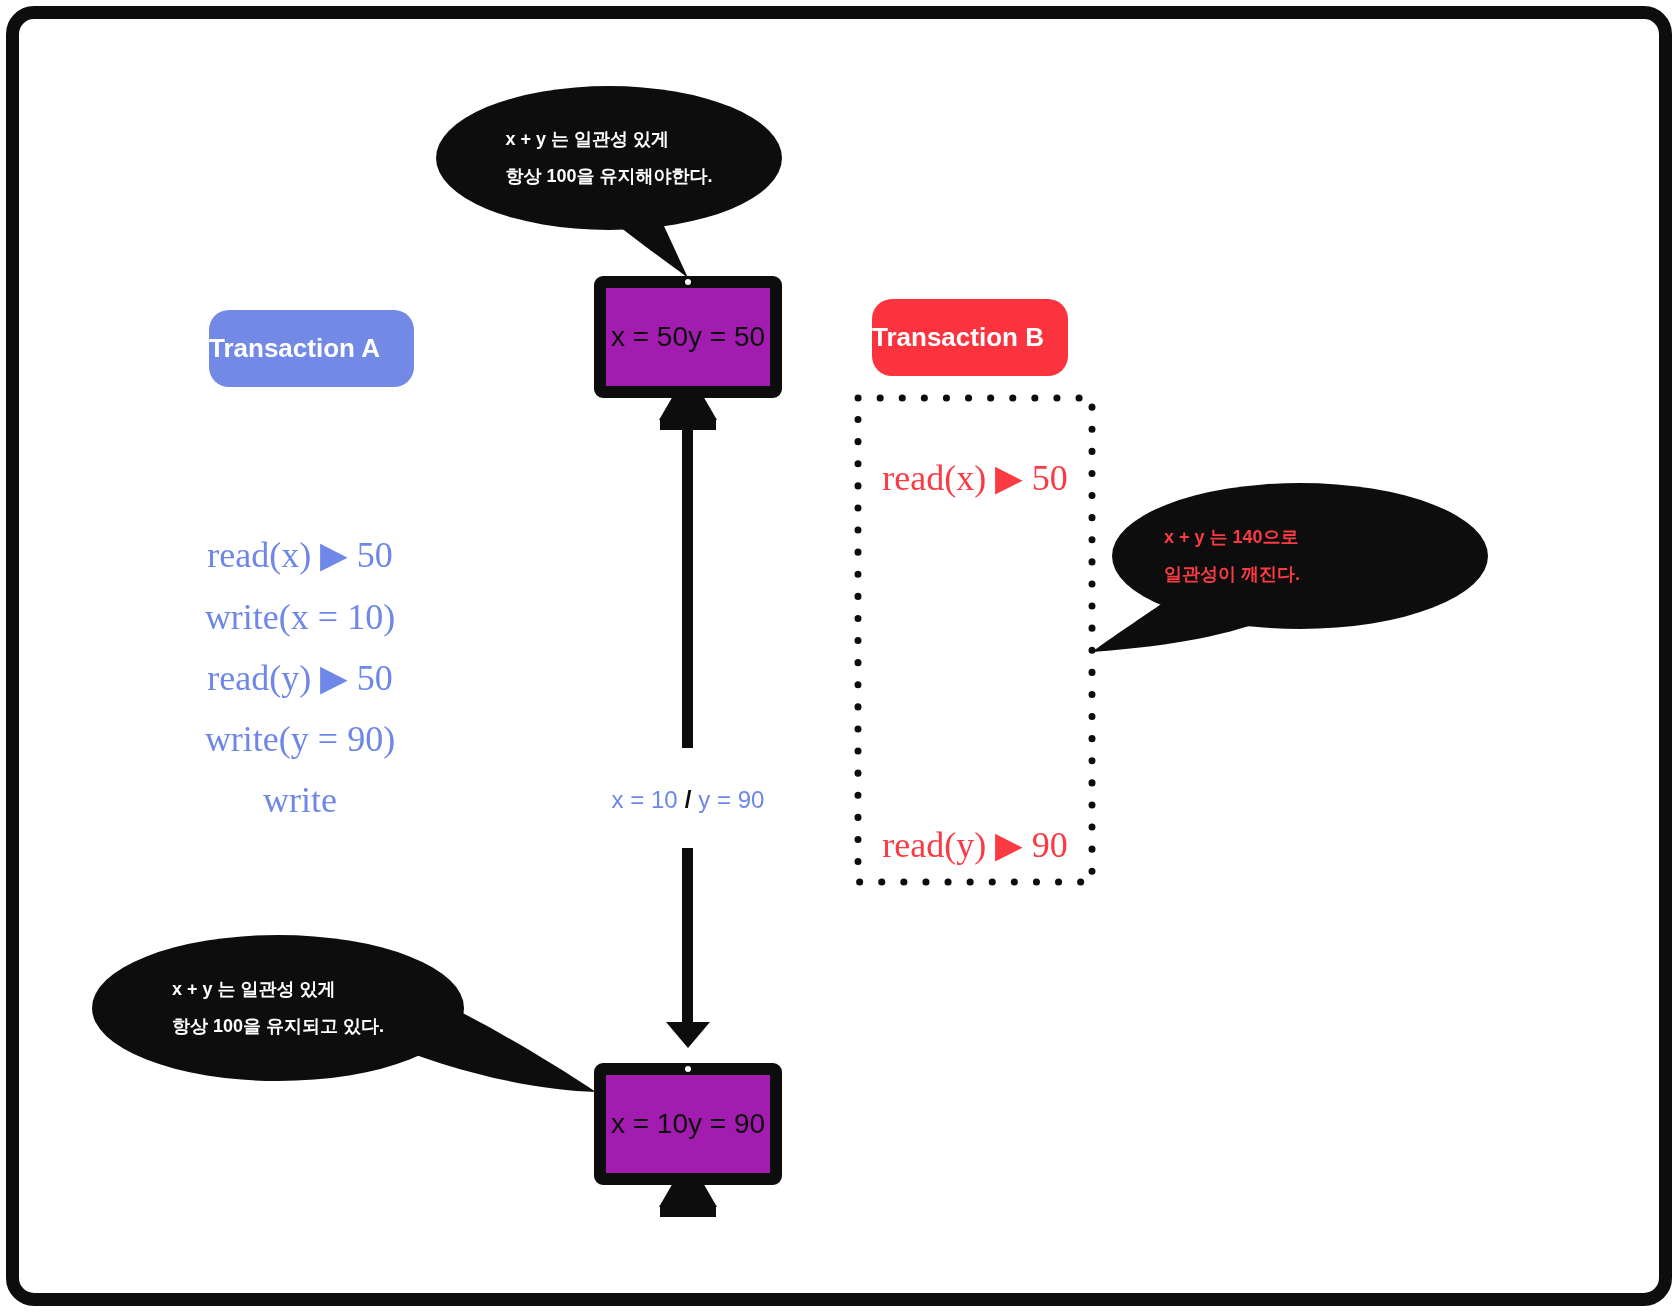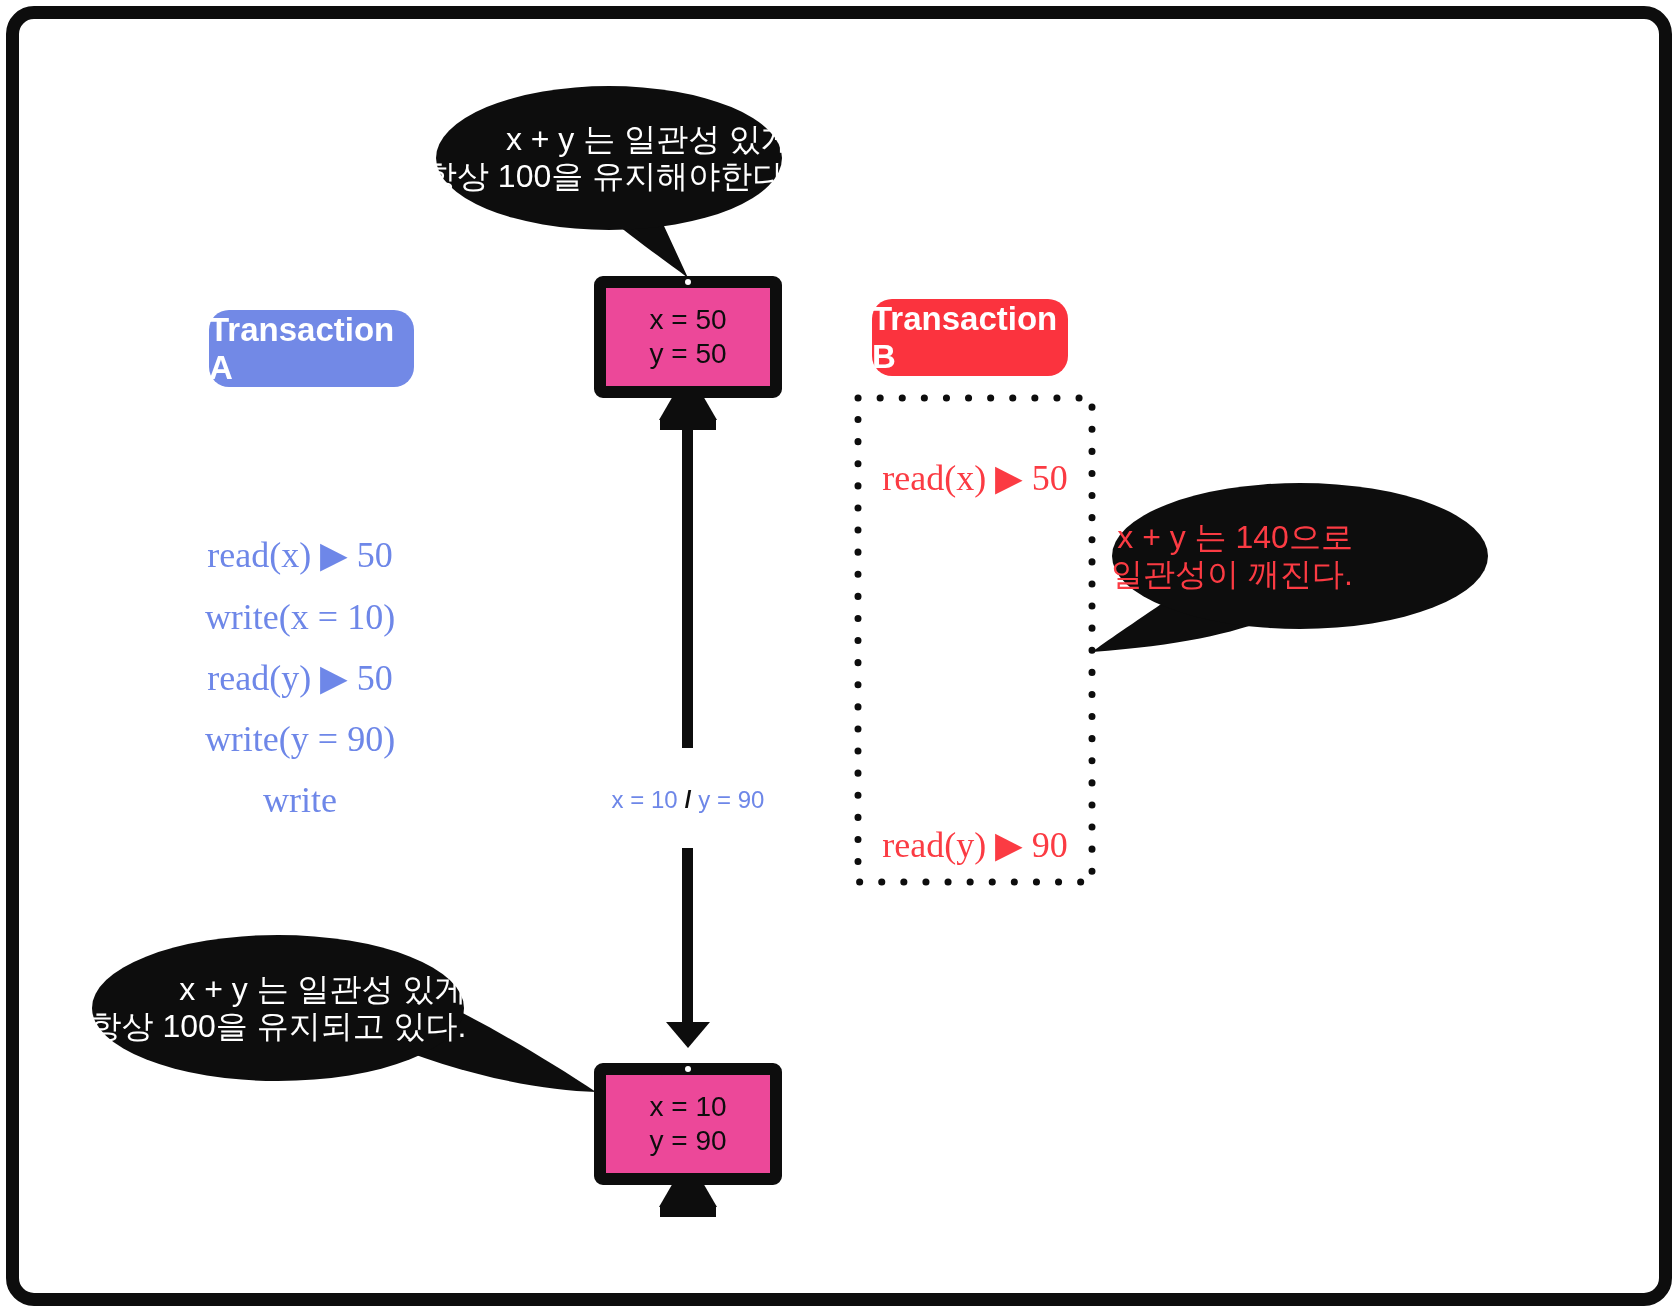--- a/index.html
+++ b/index.html
@@ -3,39 +3,39 @@
 <meta charset="utf-8">
 <style>
   html,body{margin:0;padding:0;background:#ffffff;}
   body{font-family:"Liberation Sans","DejaVu Sans",sans-serif;}
   .canvas{position:relative;width:1678px;height:1312px;background:#ffffff;overflow:hidden;}
   .frame{position:absolute;left:6px;top:6px;right:6px;bottom:6px;border:13px solid #0d0d0d;border-radius:28px;pointer-events:none;}
   .shapes{position:absolute;left:0;top:0;width:1678px;height:1312px;}
 
   
   .badge{position:absolute;display:flex;align-items:center;justify-content:flex-start;
-         color:#fff;font-weight:bold;font-size:33px;border-radius:20px;}
+         color:#fff;font-weight:bold;font-size:26px;border-radius:20px;}
   .badge-a{left:209px;top:310px;width:205px;height:77px;background:var(--blue-badge,#7289e6);}
   .badge-b{left:872px;top:299px;width:196px;height:77px;background:var(--red-badge,#fb333e);}
 
   
   .op{position:absolute;transform:translate(-50%,-50%);white-space:nowrap;font-size:36px;font-family:Liberation Serif, serif;}
   .op-a{color:var(--blue-text,#6e87e8);left:300px;}
   .op-b{color:var(--red-text,#fb3b43);left:975px;}
 
   
-  .bubble-text{position:absolute;transform:translate(-50%,-50%);text-align:right;
-               color:#ffffff;font-weight:normal;font-size:32px;line-height:37px;white-space:nowrap;}
+  .bubble-text{position:absolute;transform:translate(-50%,-50%);text-align:left;
+               color:#ffffff;font-weight:bold;font-size:18px;line-height:37px;white-space:nowrap;}
   .bubble-text.red{color:var(--red-text,#fb3b43);}
 
   
   .monitor{position:absolute;width:188px;}
   .monitor-screen{box-sizing:border-box;position:relative;width:188px;height:122px;
-                  border:12px solid #0d0d0d;border-radius:9px;background:#ec4899;
-                  display:flex;flex-direction:column;align-items:center;justify-content:center;}
+                  border:12px solid #0d0d0d;border-radius:9px;background:#a21caf;
+                  display:flex;align-items:center;justify-content:center;}
   .cam{position:absolute;left:50%;top:-9px;width:6px;height:6px;border-radius:50%;
        background:#ffffff;transform:translateX(-50%);}
   .screen-line{font-size:28px;line-height:34px;color:#0d0d0d;white-space:nowrap;}
   .monitor-neck{position:relative;left:50%;transform:translateX(-50%);width:58px;height:22px;
                 background:#0d0d0d;clip-path:polygon(22% 0,78% 0,100% 100%,0 100%);}
   .monitor-base{position:relative;left:50%;transform:translateX(-50%);width:56px;height:10px;
                 background:#0d0d0d;}
   .monitor-top{left:594px;top:276px;}
   .monitor-bottom{left:594px;top:1063px;}
 

